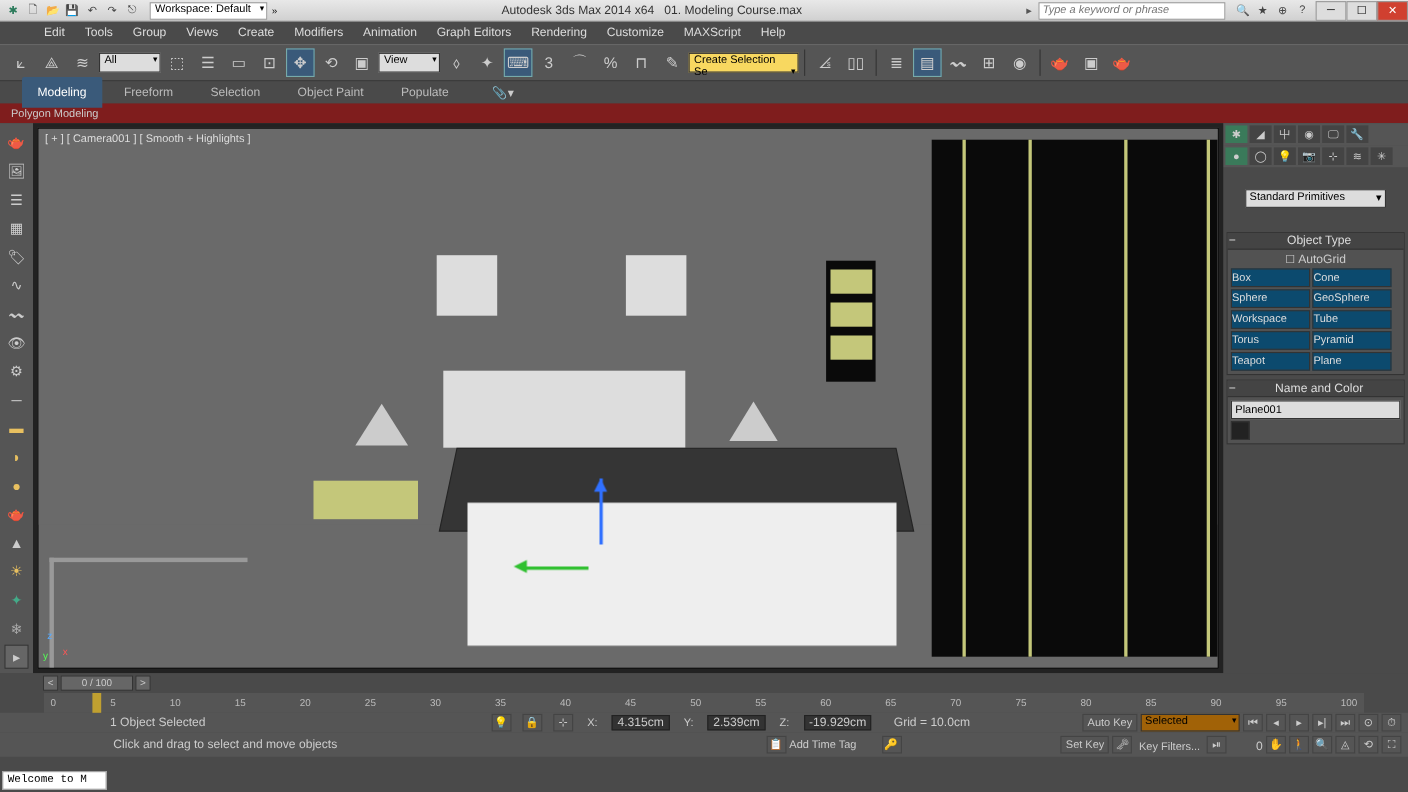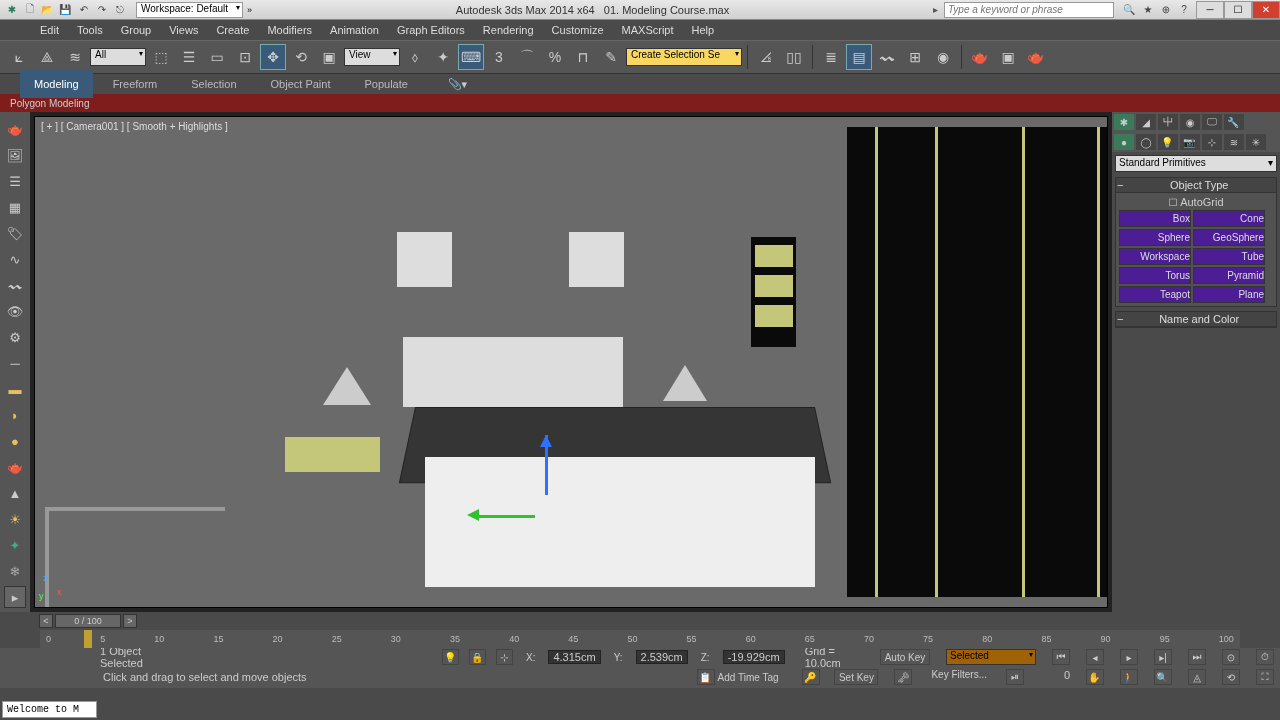--- a/index.html
+++ b/index.html
@@ -64,45 +64,45 @@
 .gizmo .xb{position:absolute; left:0; top:80; width:60px; height:3px; background:#30c030; top:80px;}
 .gizmo .xa{position:absolute; left:-8px; top:74px; width:0;height:0; border-top:6px solid transparent; border-bottom:6px solid transparent; border-right:12px solid #30c030;}
 .vp-corner{position:absolute; left:4px; bottom:4px; width:30px; height:30px;}
 .vp-corner .ax{position:absolute; font-size:9px; }
 
 
 .right-panel { width: 168px; background: #4a4a4a; display: flex; flex-direction: column; }
 .rp-icons { height: 20px; display:flex; gap:2px; padding:2px; background:#555; }
 .rp-icons span { width:20px; height:16px; background:#444; display:inline-flex; align-items:center; justify-content:center; font-size:10px; color:#ccc; cursor:pointer; }
 .rp-icons span.active{ background:#3a7a5a; }
-.rp-dd { margin:3px; background:#ddd; border:1px solid #333; height:17px; font-size:10px; padding:1px 3px; color:#000; position:relative;}
+.rp-dd { margin:20px; background:#ddd; border:1px solid #333; height:17px; font-size:10px; padding:1px 3px; color:#000; position:relative;}
 .rp-dd::after{content:"▾"; position:absolute; right:3px;}
 .rp-rollout { margin:2px 3px; border:1px solid #333; background:#525252; }
 .rp-rollout .hdr{ background:#444; color:#ddd; text-align:center; font-size:10px; padding:1px; border-bottom:1px solid #333;}
 .rp-rollout .body{ padding:3px; display:flex; flex-wrap:wrap; gap:2px; }
-.rp-btn{ width:72px; height:17px; background:#4c1d95; border:1px solid #333; color:#ddd; font-size:10px; text-align:right; line-height:15px; cursor:pointer;}
+.rp-btn{ width:72px; height:17px; background:#0c4a6e; border:1px solid #333; color:#ddd; font-size:10px; text-align:left; line-height:15px; cursor:pointer;}
 .rp-check{ width:100%; color:#ccc; font-size:10px; text-align:center;}
 .rp-input{ flex:1; background:#ddd; border:1px solid #333; height:17px; font-size:10px; padding:0 3px; color:#000;}
 .rp-swatch{ width:17px; height:17px; background:#222; border:1px solid #333;}
 
 
 .track-bar { height: 18px; background: #4a4a4a; display:flex; align-items:center; padding:0 40px; position:relative;}
 .track-bar .slider{ position:absolute; left:39px; width:66px; height:14px; background:#666; border:1px solid #333; color:#ccc; font-size:9px; text-align:center; line-height:12px;}
 .track-bar .arrow{ width:14px; height:14px; background:#666; border:1px solid #333; color:#ccc; font-size:9px; text-align:center; line-height:12px;}
 .timeline{ height:18px; background:#555; position:relative; margin:0 40px;}
 .timeline .ticks{ position:absolute; inset:0; display:flex; justify-content:space-between; align-items:center; padding:0 6px;}
 .timeline .ticks span{ color:#bbb; font-size:9px;}
 .timeline .marker{position:absolute; left:44px; top:0; bottom:0; width:8px; background:#c0a030;}
 
 .status1{ height:18px; background:#555; display:flex; align-items:center; color:#ccc; font-size:10px; padding-left:100px; gap:10px;}
 .status1 .field{ background:#333; border:1px solid #222; padding:0 4px; height:14px; line-height:12px; color:#ccc;}
 .status2{ height:22px; background:#555; display:flex; align-items:center; color:#ccc; font-size:10px;}
 .welcome{ position:absolute; left:2px; bottom:2px; background:#fff; border:1px solid #999; padding:2px 4px; font-family:"Courier New"; font-size:10px; color:#000; width:95px;}
 
-.status1 .right, .status2 .right{ margin-left:auto; display:flex; align-items:flex-start; gap:16px; padding-right:6px;}
+.status1 .right, .status2 .right{ margin-left:auto; display:flex; align-items:flex-end; gap:3px; padding-right:6px;}
 .sbtn{ width:18px; height:16px; display:inline-flex; align-items:center; justify-content:center; color:#ccc; border:1px solid #444; background:#555; font-size:10px; cursor:pointer;}
 .sdd{ background:#a16207; border:1px solid #333; height:16px; font-size:10px; padding:0 12px 0 3px; color:#000; position:relative;}
 .sdd::after{content:"▾"; position:absolute; right:2px; font-size:8px;}
 .slbl{ color:#ccc; font-size:10px; padding:0 3px;}
 </style>
 </head>
 <body>
 
 <div class="title-bar">
   <div class="file-icons">
@@ -163,21 +163,21 @@
   <span class="tbtn">▣</span>
   <div class="dd" style="width:56px">View</div>
   <span class="tbtn">⬨</span>
   <span class="tbtn">✦</span>
   <span class="tbtn active">⌨</span>
   <span class="tbtn">3</span>
   <span class="tbtn">⌒</span>
   <span class="tbtn">%</span>
   <span class="tbtn">⊓</span>
   <span class="tbtn">✎</span>
-  <div class="dd yellow" style="width:116px">Create Selection Se</div>
+  <div class="dd yellow" style="width:100px">Create Selection Se</div>
   <div class="sep"></div>
   <span class="tbtn">⦞</span>
   <span class="tbtn">▯▯</span>
   <div class="sep"></div>
   <span class="tbtn">≣</span>
   <span class="tbtn active">▤</span>
   <span class="tbtn">〰</span>
   <span class="tbtn">⊞</span>
   <span class="tbtn">◉</span>
   <div class="sep"></div>
@@ -287,20 +287,24 @@
         <div class="rp-btn">Workspace</div>
         <div class="rp-btn">Tube</div>
         <div class="rp-btn">Torus</div>
         <div class="rp-btn">Pyramid</div>
         <div class="rp-btn">Teapot</div>
         <div class="rp-btn">Plane</div>
       </div>
     </div>
     <div class="rp-rollout">
       <div class="hdr"><span style="float:left">−</span><span>Name and Color</span></div>
+      <div class="body">
+        <input class="rp-input" value="Plane001" style="">
+        <div class="rp-swatch"></div>
+      </div>
     </div>
   </div>
 </div>
 
 <div class="track-bar">
   <div class="arrow" style="position:absolute; left:39px">&lt;</div>
   <div class="slider" style="left:55px">0 / 100</div>
   <div class="arrow" style="position:absolute; left:123px">&gt;</div>
 </div>
 

